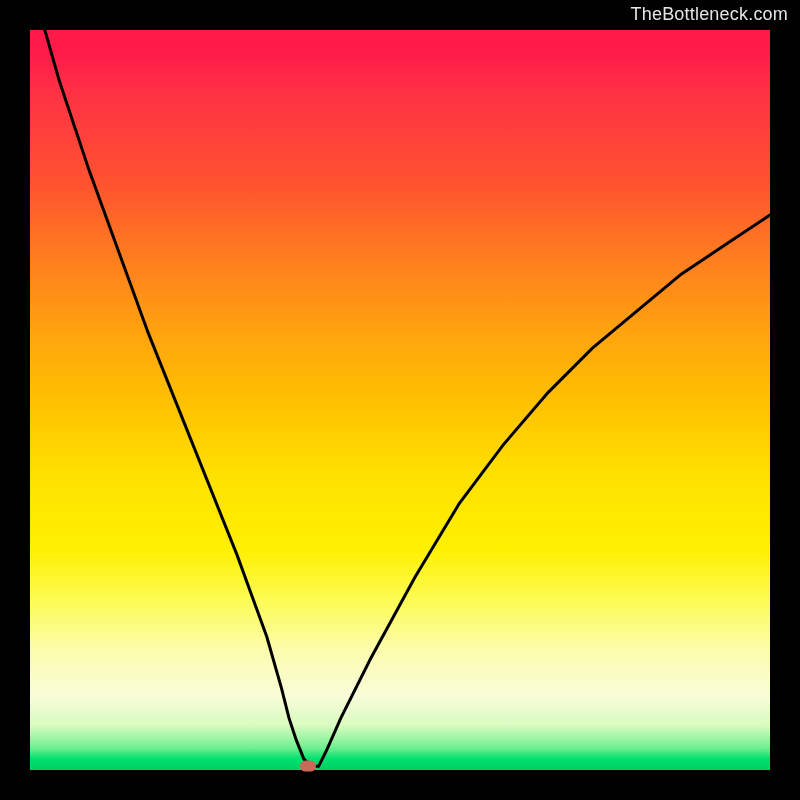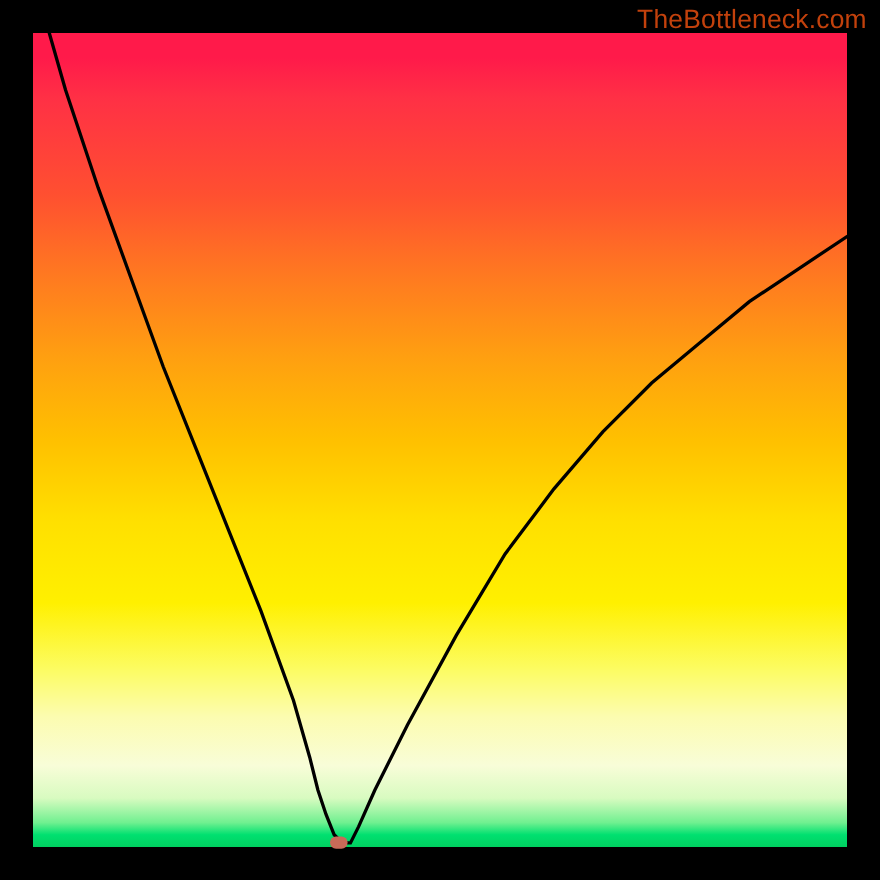--- a/index.html
+++ b/index.html
@@ -7,22 +7,22 @@
     width: 800px;
     height: 800px;
     background: #000;
     position: relative;
     font-family: Arial, sans-serif;
   }
   .watermark {
     position: absolute;
     top: 4px;
     right: 12px;
-    color: #c2410c;
-    font-size: 24px;
+    color: #e5e5e5;
+    font-size: 18px;
     font-weight: 500;
     z-index: 10;
     letter-spacing: 0.2px;
   }
   .plot-area {
     position: absolute;
     top: 30px;
     left: 30px;
     width: 740px;
     height: 740px;

